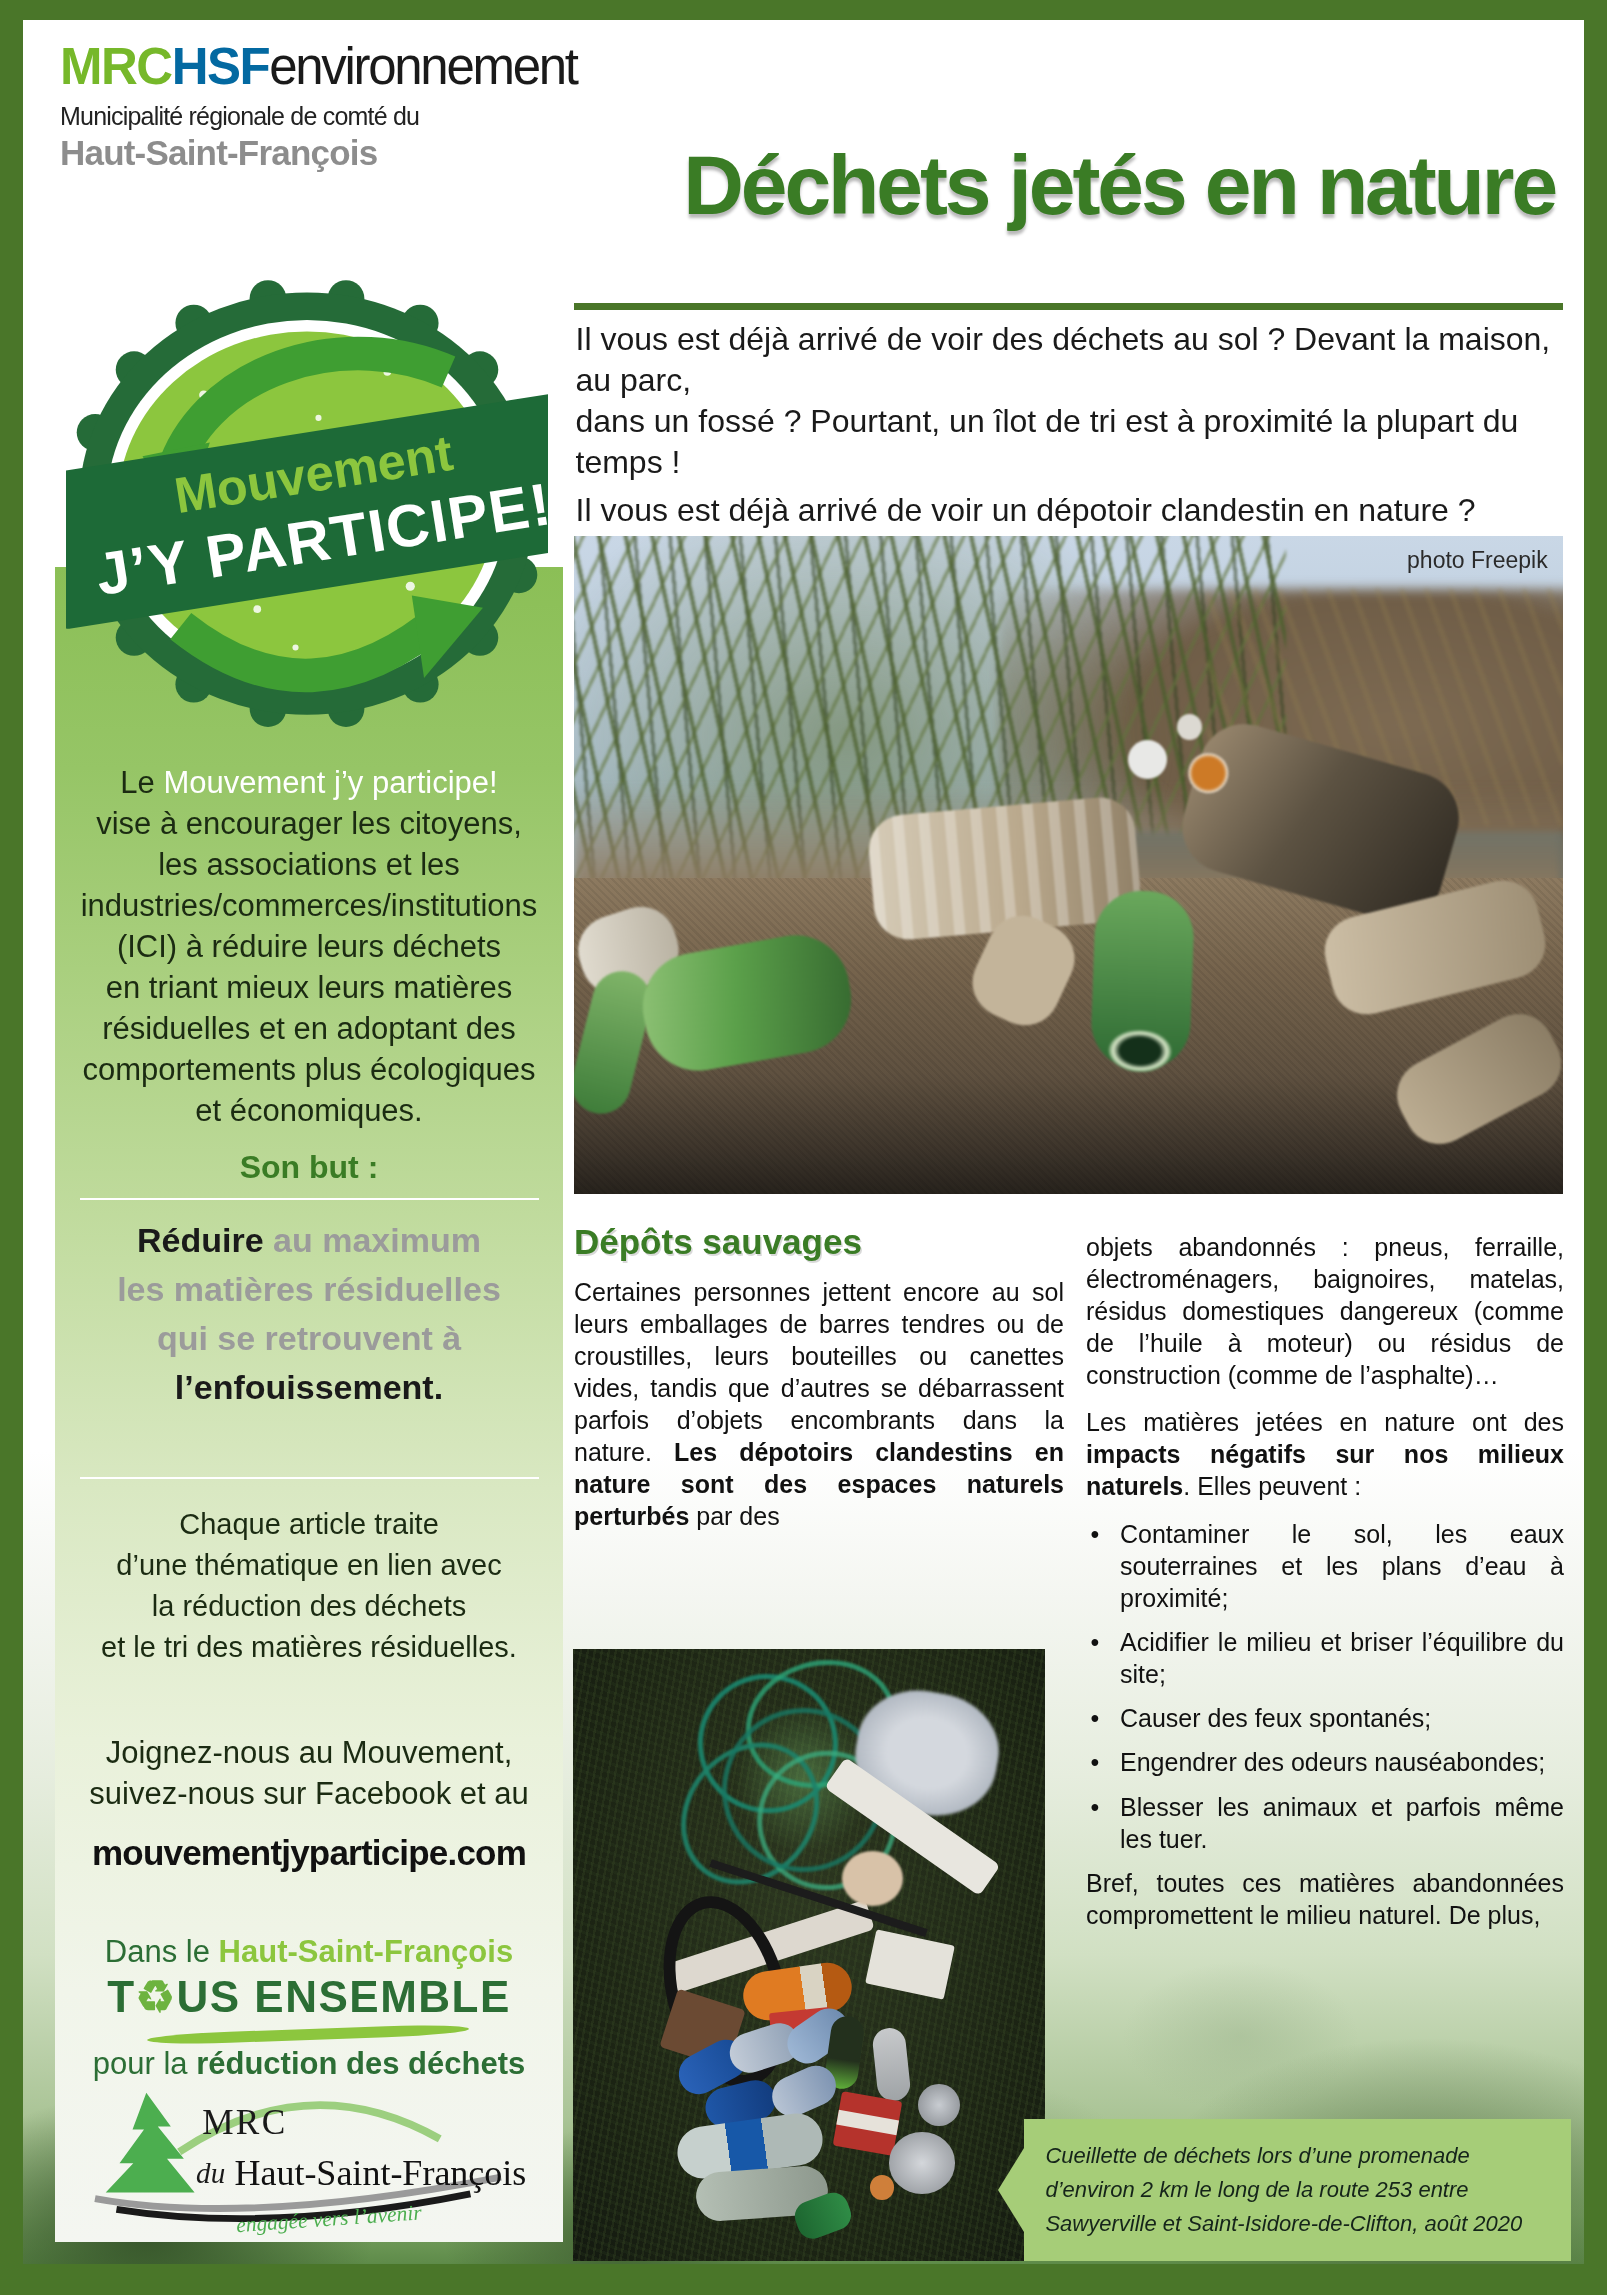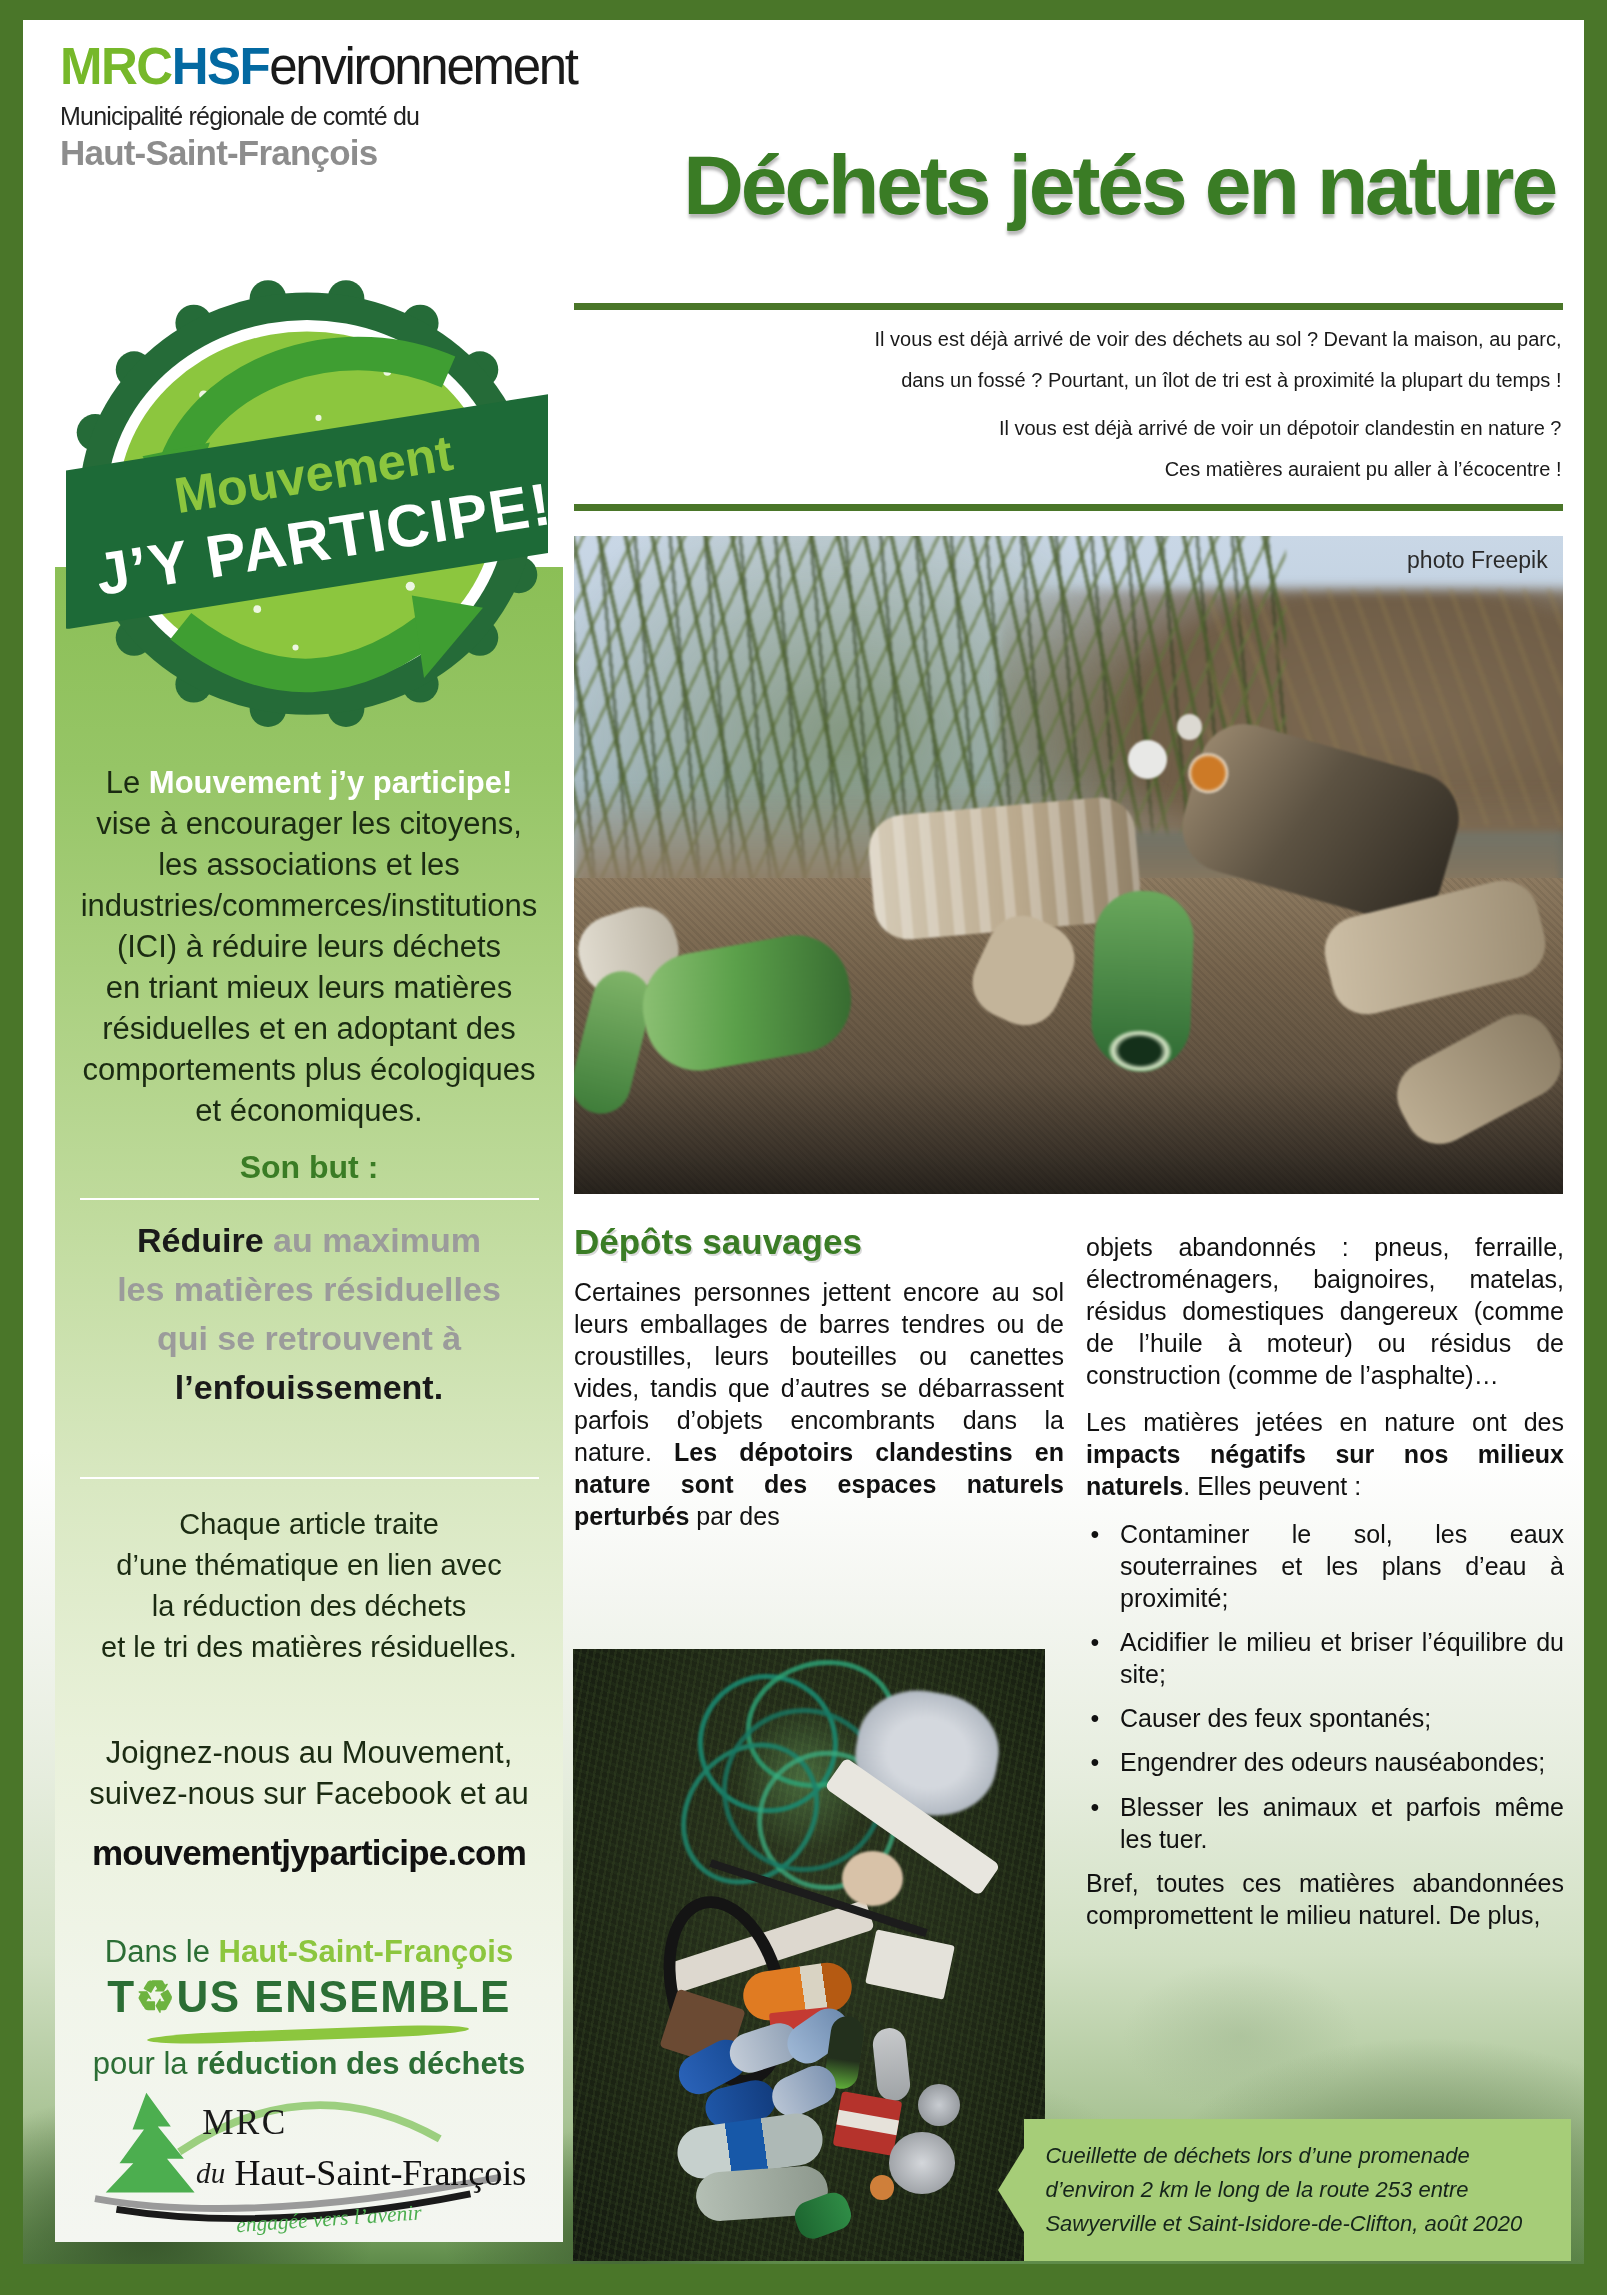--- a/index.html
+++ b/index.html
@@ -27,21 +27,21 @@
   .logo-env{color:#1a1a1a;font-weight:normal;letter-spacing:-2.3px;}
   .logo-sub1{font-size:25px;color:#222;margin-top:6.1px;letter-spacing:-0.8px;}
   .logo-sub2{font-size:35px;font-weight:bold;color:#8d8d8d;letter-spacing:-0.8px;margin-top:1.5px;}
   .title{position:absolute;right:44px;top:129px;margin:8px;z-index:3;
          font-size:84px;font-weight:bold;letter-spacing:-3.1px;color:#3a7c25;white-space:nowrap;
          text-shadow:0 3.8px 3.1px rgba(0,0,0,.28);}
 
   
   .intro{position:absolute;left:574px;width:989px;top:303px;z-index:3;}
   .rule{height:6.9px;background:#4a7629;}
-  .intro-text{text-align:right;font-size:20px;line-height:41px;color:#1a1a1a;padding:9.2px 1.5px 13.8px;}
+  .intro-text{font-size:32px;line-height:41px;color:#1a1a1a;padding:9.2px 1.5px 13.8px;}
   .intro-text .gap{margin-top:6.9px;}
 
   
   .photo1{position:absolute;left:574px;top:536px;width:989px;height:658px;overflow:hidden;z-index:3;
           background:linear-gradient(to bottom,#c9d7e6 0%,#bccddd 22%,#b2c5d4 34%,#a8bcc8 40%);}
   .dirtfar{position:absolute;right:-5%;top:8%;width:62%;height:46%;
            background:radial-gradient(80% 80% at 65% 45%,#7d6a52 0%,#6f5d47 55%,rgba(111,93,71,0) 100%);
            filter:blur(6.1px);}
   .reeds{position:absolute;left:-2%;top:-4%;width:74%;height:76%;filter:blur(1.5px);
     background:
@@ -80,21 +80,21 @@
   .b-clear-rb{left:83%;top:76%;width:17%;height:13%;background:linear-gradient(80deg,#bdae93,#8a7c64);transform:rotate(-28deg);}
   .b-bit1{left:56%;top:31%;width:4%;height:6%;border-radius:50%;background:#e8e8e6;}
   .b-bit2{left:61%;top:27%;width:2.5%;height:4%;border-radius:50%;background:#dcd9d2;}
   .credit{position:absolute;top:10.7px;right:15.3px;font-size:23px;color:#2b2b2b;z-index:5;}
 
   
   .sidebar{position:absolute;left:55px;top:567px;width:508px;height:1675px;z-index:2;
     background:linear-gradient(to bottom,#8bbf56 0%,#96c566 12%,#a9cf7e 24%,#c2dca0 40%,#d9e8c2 55%,#e9f1da 70%,#f1f5ea 85%,#f4f6f1 100%);}
   .sb{position:absolute;width:100%;text-align:center;}
   .sb-para1{top:195px;font-size:31px;line-height:41px;color:#1b2b12;}
-  .sb-para1 .wbold{color:#ffffff;font-weight:bold;margin-top:16px;}
+  .sb-para1 .wbold{color:#ffffff;font-weight:normal;margin-top:16px;}
   .sb-sonbut{top:582px;font-size:32px;font-weight:bold;color:#3a7c25;}
   .sb-hr{position:absolute;left:24.5px;right:24.5px;height:2.3px;background:#ffffff;}
   .hr1{top:631px;} .hr2{top:910px;}
   .sb-goal{top:649px;font-size:34px;font-weight:bold;line-height:49px;}
   .sb-goal .blk{color:#1a1a1a;} .sb-goal .gry{color:#9b9b9b;}
   .sb-para2{top:937px;font-size:29px;line-height:41px;color:#1b2b12;}
   .sb-join{top:1165px;font-size:31px;line-height:41px;color:#1b2b12;}
   .sb-domain{display:block;font-size:35px;font-weight:bold;letter-spacing:-0.8px;color:#111;margin-top:18px;}
   .sb-ens1{top:1367px;font-size:31px;color:#2c6e35;}
   .sb-ens1 .hsf{color:#8cc63e;font-weight:bold;}

